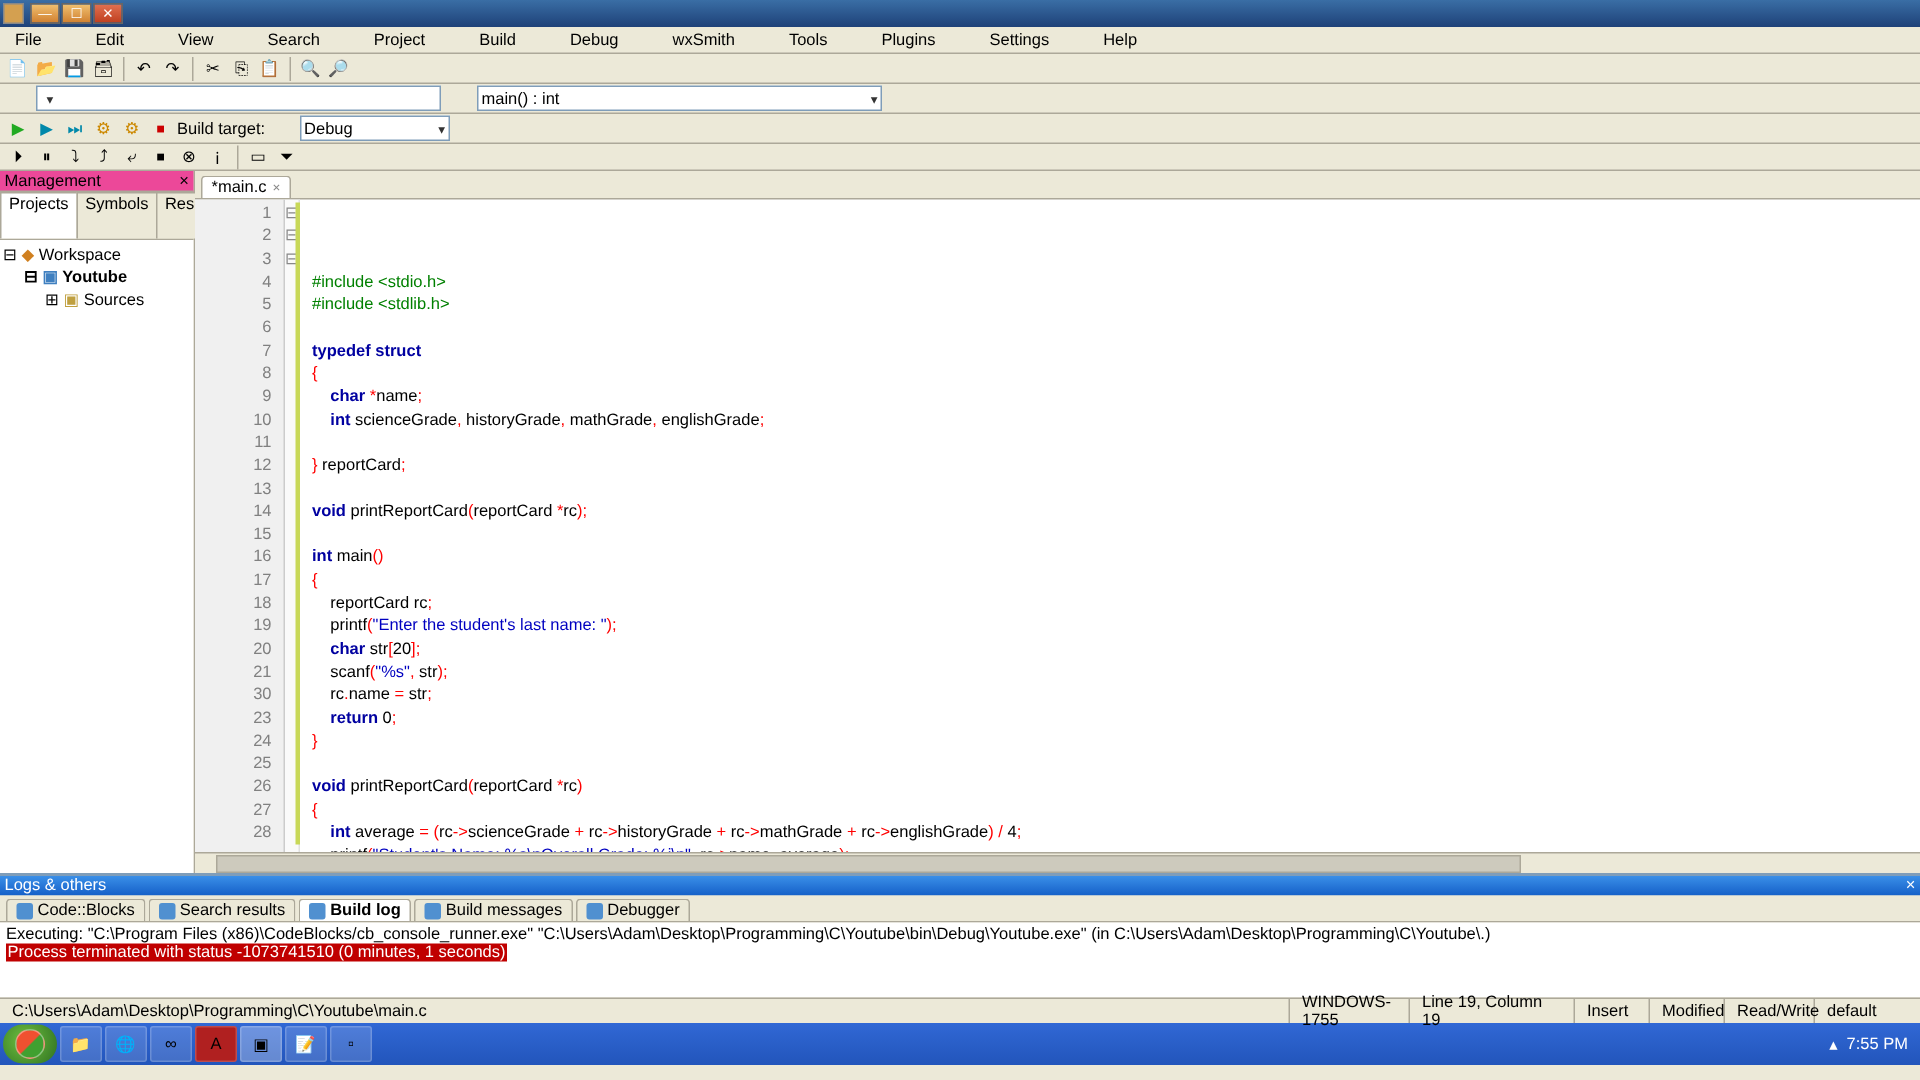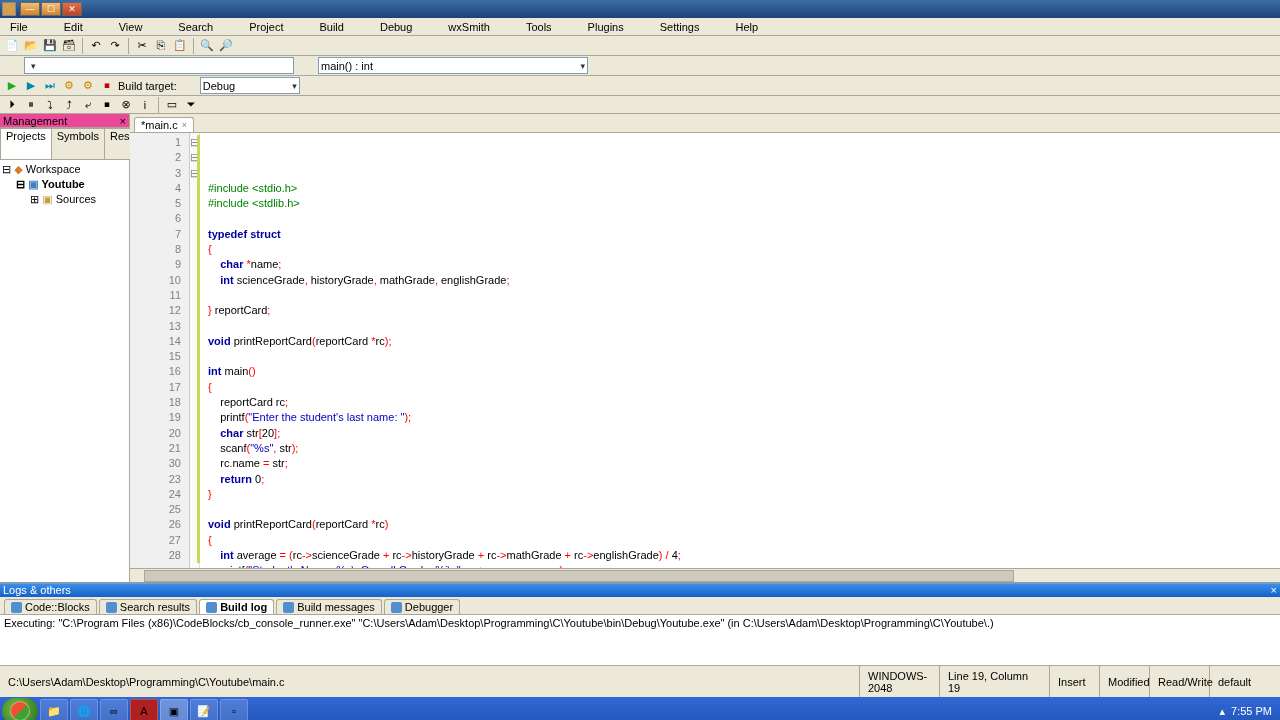--- a/index.html
+++ b/index.html
@@ -44,21 +44,21 @@
 .hscroll { height:14px; background:#ece9d8; border-top:1px solid #aca899; position:relative; }
 .hscroll-thumb { position:absolute; left:14px; top:1px; height:12px; width:870px; background:#cdcabd; border:1px solid #aca899; }
 .bottom-panel { border-top:2px solid #7f9db9; }
 .bottom-title { height:13px; background:linear-gradient(to bottom,#3a8fe8,#1560c8); color:white; font-size:10px; padding:0 3px; display:flex;align-items:flex-start;justify-content:space-between; }
 .bottom-tabs { height:18px; display:flex; align-items:flex-end; padding-left:4px; gap:2px; background:#ece9d8; border-bottom:1px solid #aca899; }
 .bottom-tab { border:1px solid #aca899; background:#ece9d8; padding:1px 6px; font-size:11px; border-radius:3px 3px 0 0; display:flex;align-items:center;gap:3px; border-bottom:none; }
 .bottom-tab.active { background:white; font-weight:bold; }
 .bt-icon { width:11px;height:11px;background:#5090d0;border-radius:2px; }
 .log-content { height:50px; background:white; font-family:'Courier New',monospace; font-size:10px; padding:2px 4px; line-height:12px; overflow:hidden; }
 .log-error { background:#c00000; color:white; display:inline-block; padding:0 1px; }
-.statusbar { height:32px; background:#ece9d8; border-top:1px solid #aca899; display:flex; align-items:center; font-size:11px; }
+.statusbar { height:17px; background:#ece9d8; border-top:1px solid #aca899; display:flex; align-items:center; font-size:11px; }
 .status-seg { padding:0 8px; border-right:1px solid #aca899; height:100%; display:flex;align-items:center; }
 .status-flex { flex:1; }
 .taskbar { height:28px; background:linear-gradient(to bottom,#3168d5,#2255bb); display:flex; align-items:center; padding:0 2px; gap:2px; }
 .start-btn { width:36px; height:26px; background:radial-gradient(circle at 40% 40%,#6fc040,#2e7020); border-radius:14px; display:flex;align-items:center;justify-content:center; }
 .start-orb { width:20px;height:20px;border-radius:50%;background:linear-gradient(135deg,#f05030 0%,#f05030 50%,#40a030 50%,#40a030 100%); border:1px solid rgba(255,255,255,0.4); }
 .task-btn { width:28px; height:24px; background:rgba(255,255,255,0.15); border:1px solid rgba(255,255,255,0.2); border-radius:2px; display:flex;align-items:center;justify-content:center; }
 .tray { margin-left:auto; color:white; font-size:11px; padding:0 6px; display:flex;align-items:center;gap:6px; }
 .sep { width:1px; height:16px; background:#aca899; margin:0 2px; }
 </style>
 </head>
@@ -253,26 +253,27 @@
         <span class="bt-icon"></span>
         <span>Build messages</span>
       </div>
       <div class="bottom-tab">
         <span class="bt-icon"></span>
         <span>Debugger</span>
       </div>
     </div>
   <div class="log-content">
     <div>Executing: "C:\Program Files (x86)\CodeBlocks/cb_console_runner.exe" "C:\Users\Adam\Desktop\Programming\C\Youtube\bin\Debug\Youtube.exe"  (in C:\Users\Adam\Desktop\Programming\C\Youtube\.)</div>
+    <div><span class="log-error">Process terminated with status -1073741510 (0 minutes, 1 seconds)</span></div>
   </div>
 </div>
 
 <div class="statusbar">
   <div class="status-seg status-flex">C:\Users\Adam\Desktop\Programming\C\Youtube\main.c</div>
-  <div class="status-seg" style="width:80px">WINDOWS-2048</div>
+  <div class="status-seg" style="width:80px">WINDOWS-1755</div>
   <div class="status-seg" style="width:110px">Line 19, Column 19</div>
   <div class="status-seg" style="width:50px">Insert</div>
   <div class="status-seg" style="width:50px">Modified</div>
   <div class="status-seg" style="width:60px">Read/Write</div>
   <div class="status-seg" style="width:70px;border-right:none">default</div>
 </div>
 
 <div class="taskbar">
   <div class="start-btn">
       <div class="start-orb"></div>

